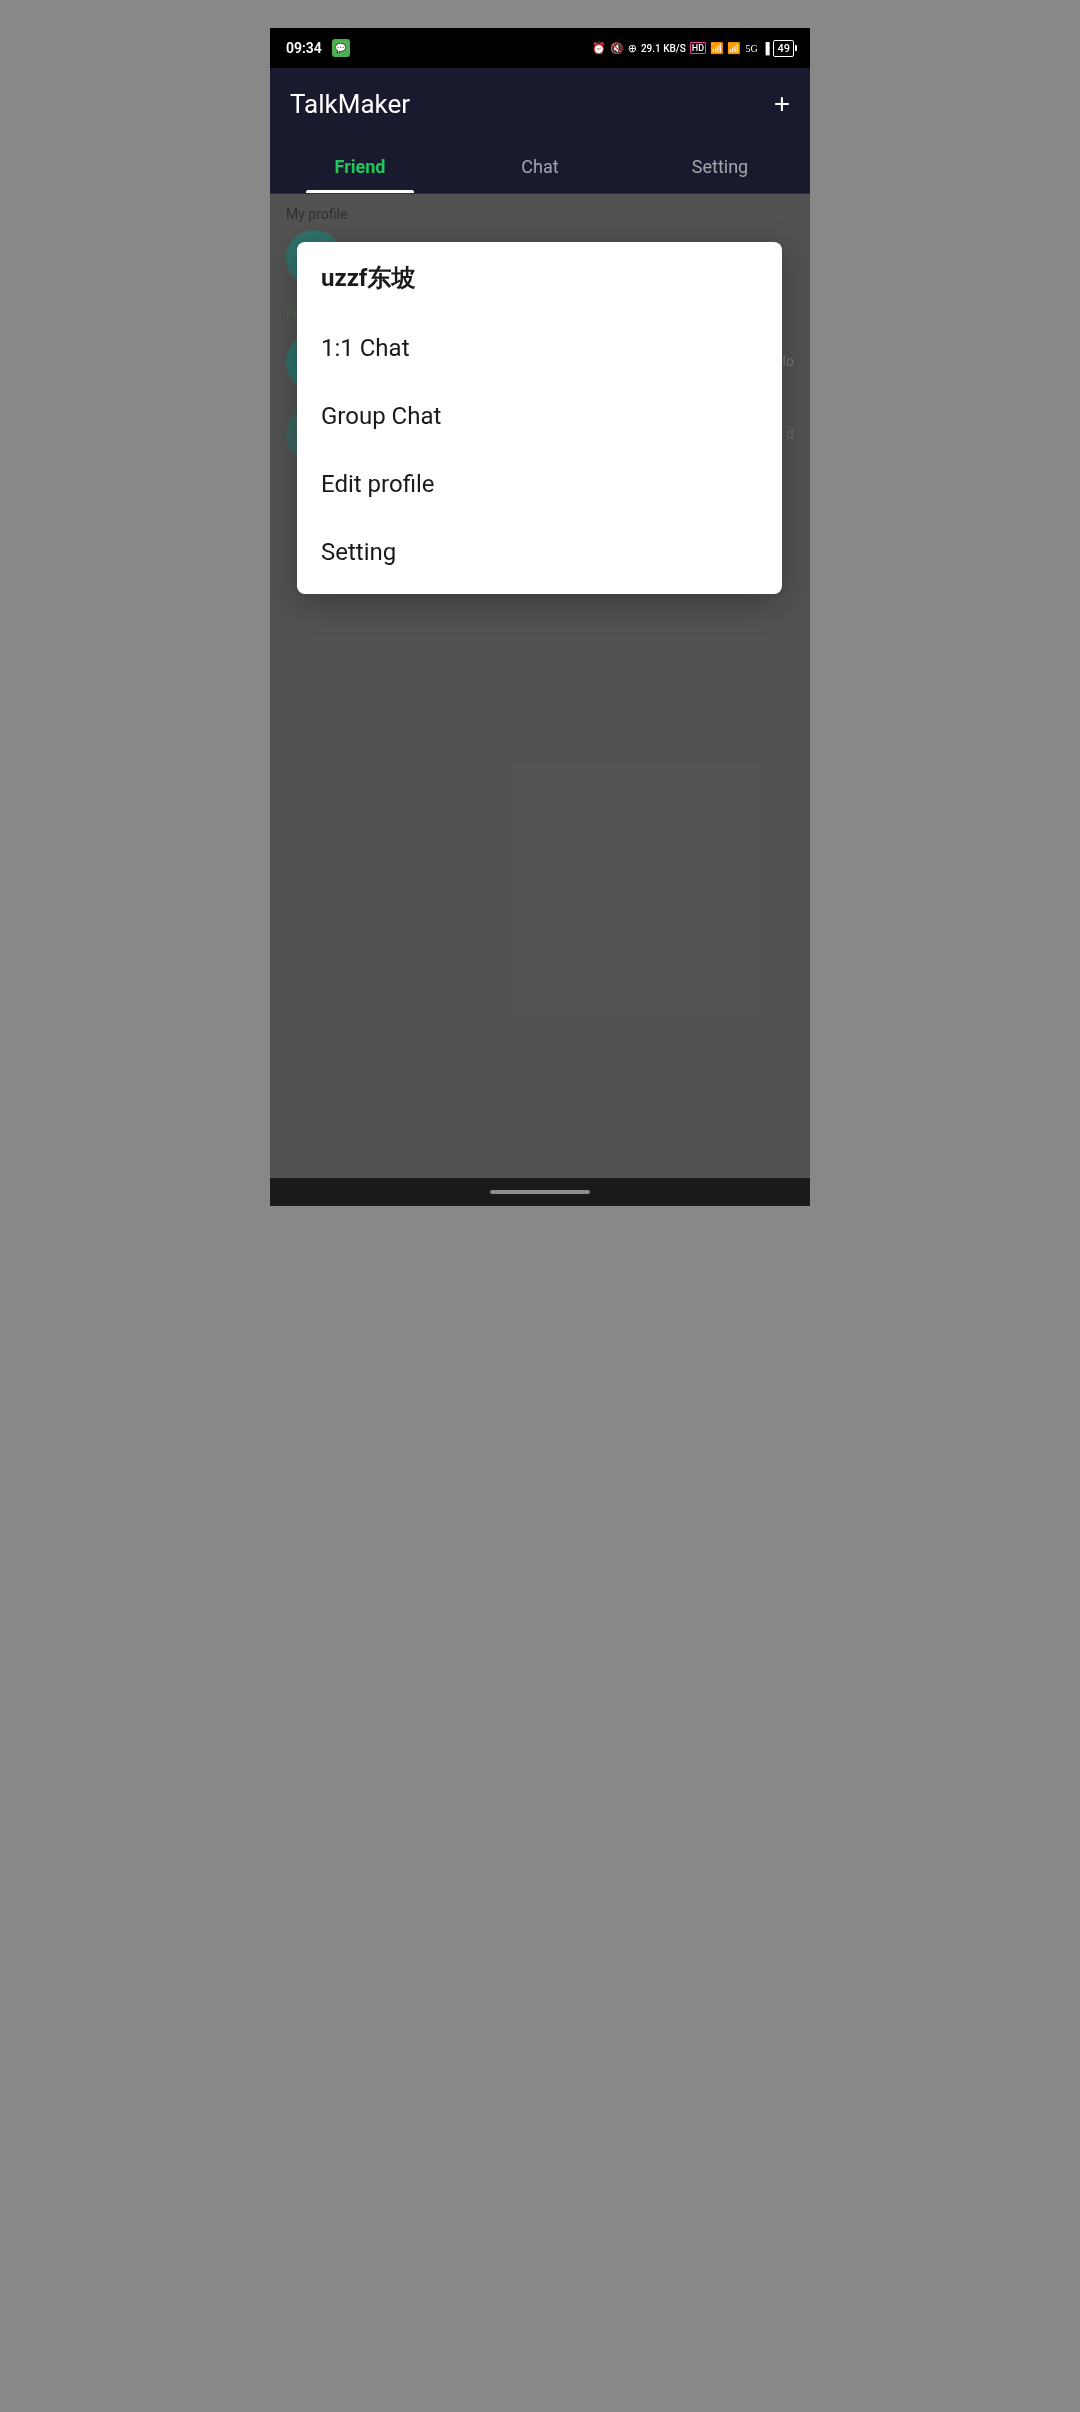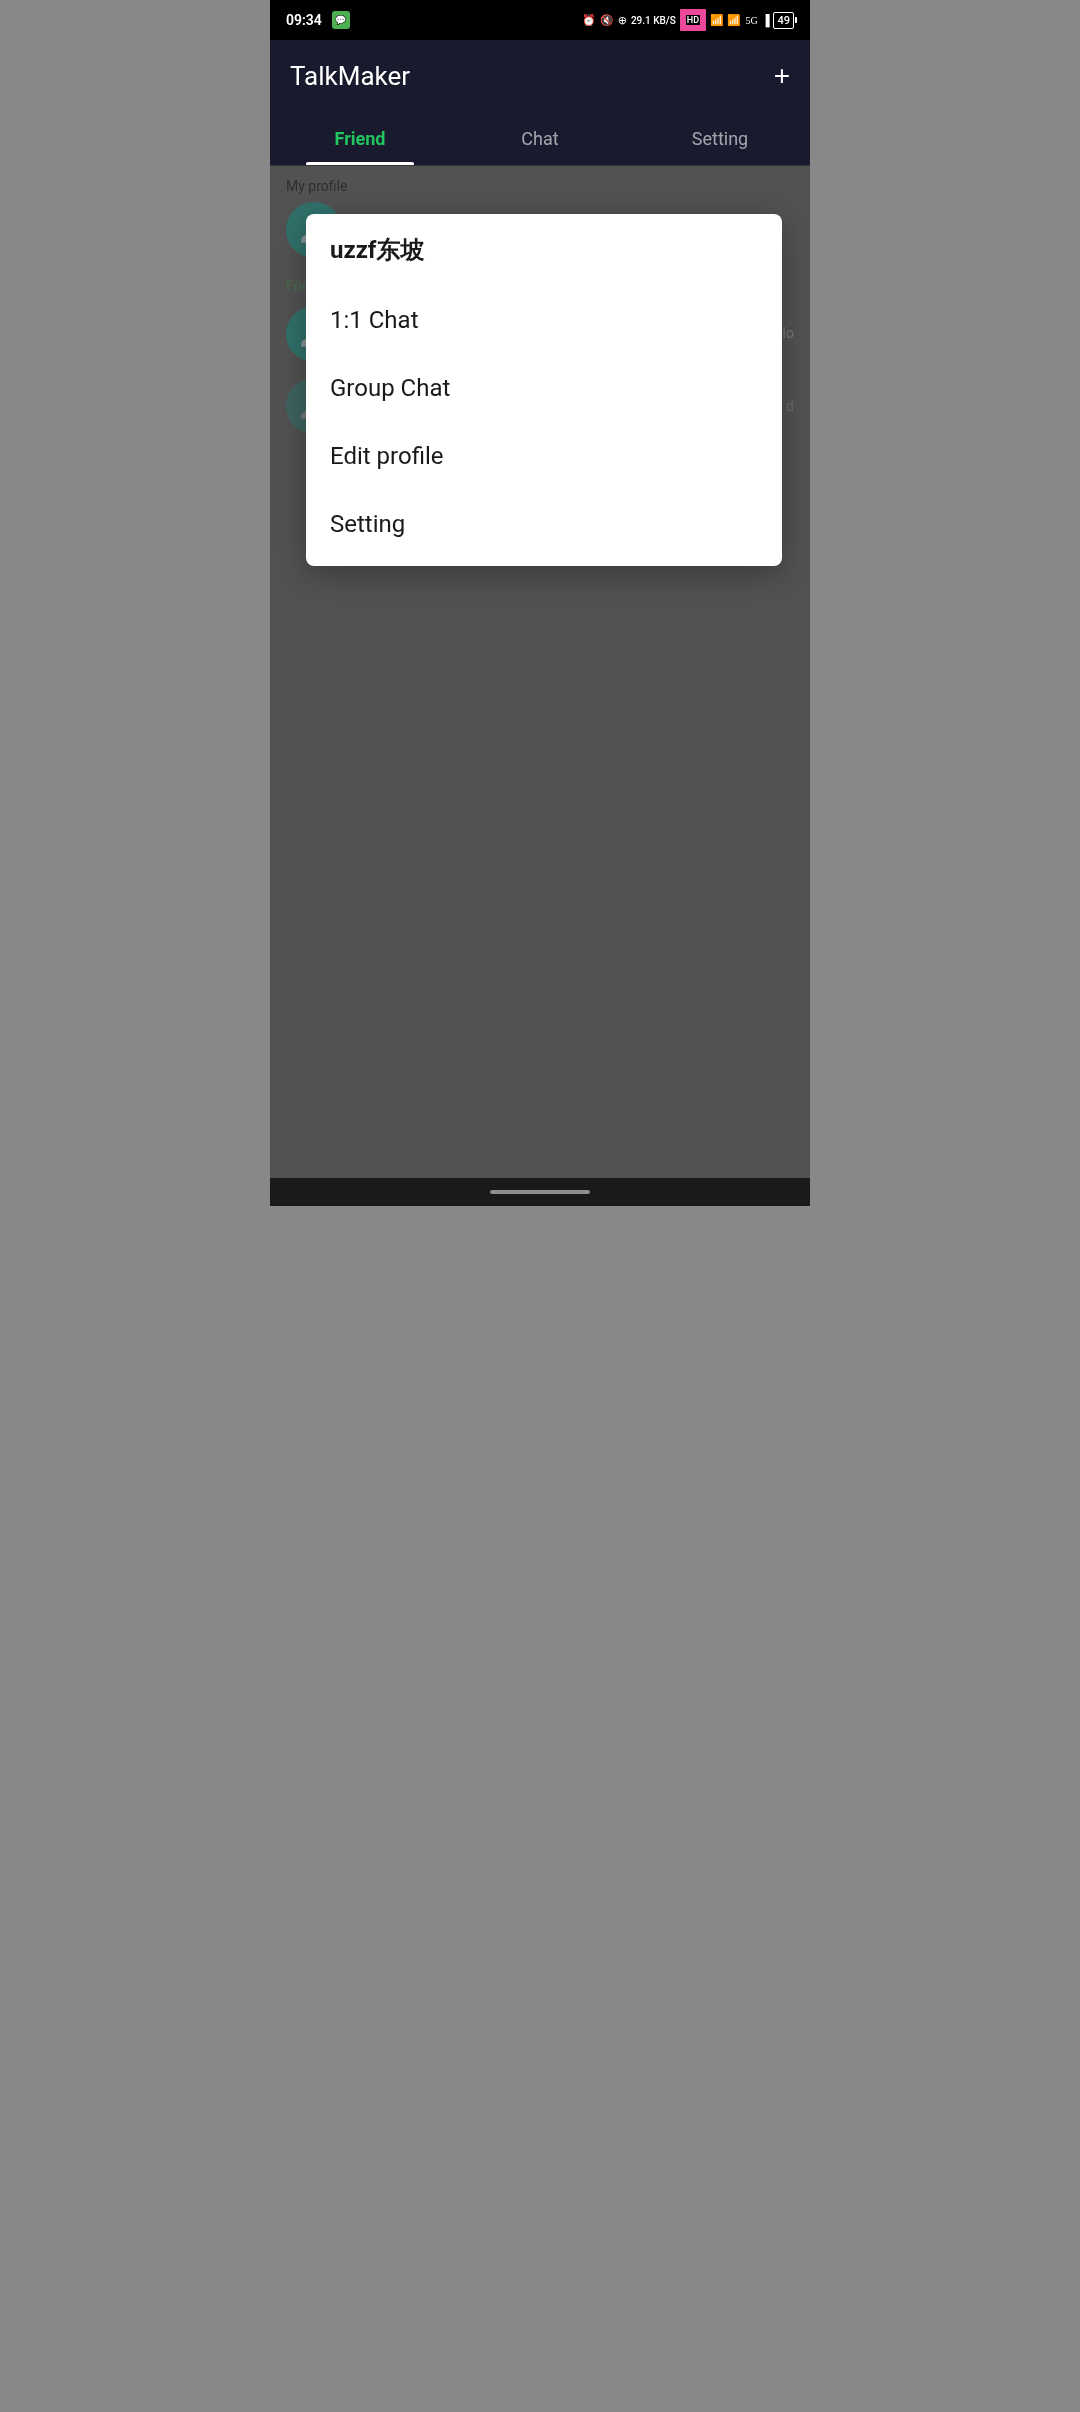--- a/index.html
+++ b/index.html
@@ -20,20 +20,21 @@
     .status-bar {
       background: #000;
       height: 40px;
       display: flex;
       align-items: center;
       justify-content: space-between;
       padding: 0 16px;
       color: white;
       font-size: 13px;
       font-weight: 500;
+      margin-top: 28px;
     }
     .status-bar .time {
       font-size: 14px;
       font-weight: 600;
     }
     .status-icons {
       display: flex;
       align-items: center;
       gap: 4px;
       font-size: 11px;
@@ -192,21 +193,21 @@
     .overlay-backdrop {
       position: absolute;
       top: 0; left: 0; right: 0; bottom: 0;
       background: rgba(60, 60, 60, 0.5);
     }
 
     
     .context-menu {
       position: absolute;
       top: 48px;
-      left: 36px;
+      left: 27px;
       right: 28px;
       background: white;
       border-radius: 8px;
       padding: 20px 24px 8px;
       box-shadow: 0 8px 32px rgba(0,0,0,0.3);
       z-index: 10;
     }
     .context-username {
       font-size: 24px;
       font-weight: 700;
@@ -253,21 +254,21 @@
 <div class="status-bar">
   <div style="display:flex;align-items:center;gap:6px;">
     <span class="time">09:34</span>
     <span class="status-icon-chat">💬</span>
   </div>
   <div class="status-icons">
     <span>⏰</span>
     <span>🔇</span>
     <span>⊕</span>
     <span style="font-size:10px;">29.1 KB/S</span>
-    <span style="font-size:9px;border:6px solid #ec4899;padding:0 1px;border-radius:1px;">HD</span>
+    <span style="font-size:9px;border:1px solid #ec4899;padding:0 1px;border-radius:1px;">HD</span>
     <span>📶</span>
     <span>📶</span>
     <span style="font-size:10px;font-family:Liberation Serif, serif;">5G</span>
     <span>▐</span>
     <span class="battery">49</span>
   </div>
 </div>
 
 <div class="app-bar">
   <span class="app-title">TalkMaker</span>

